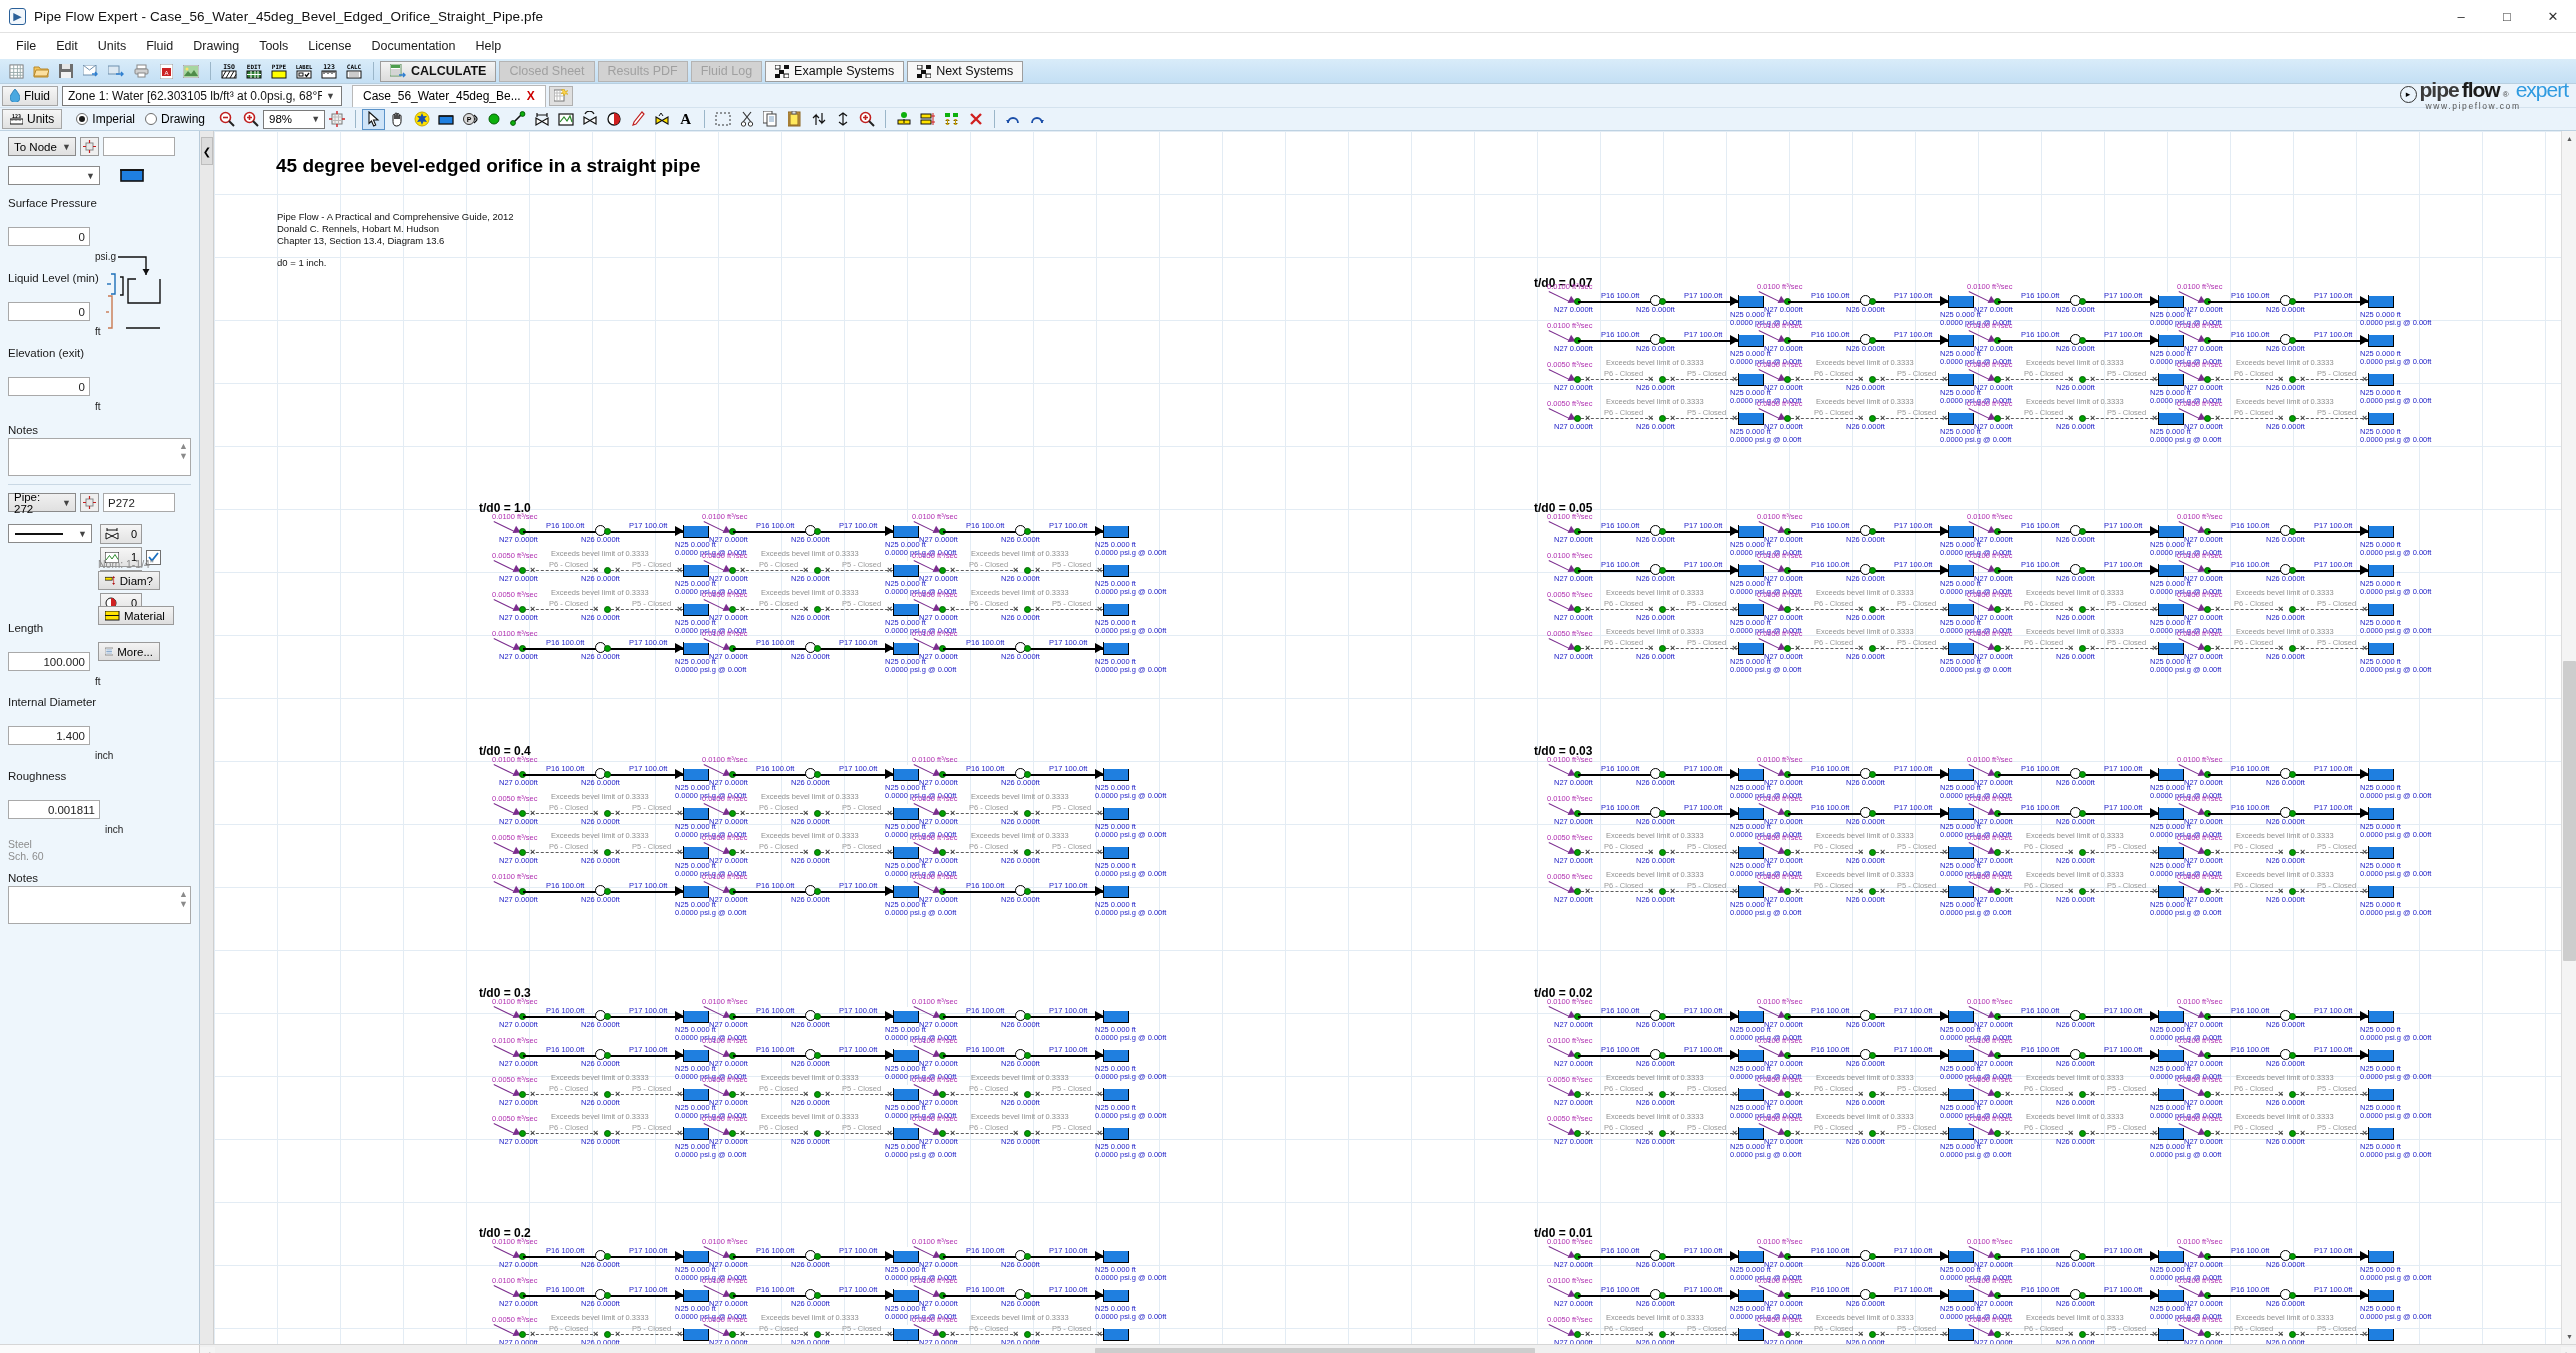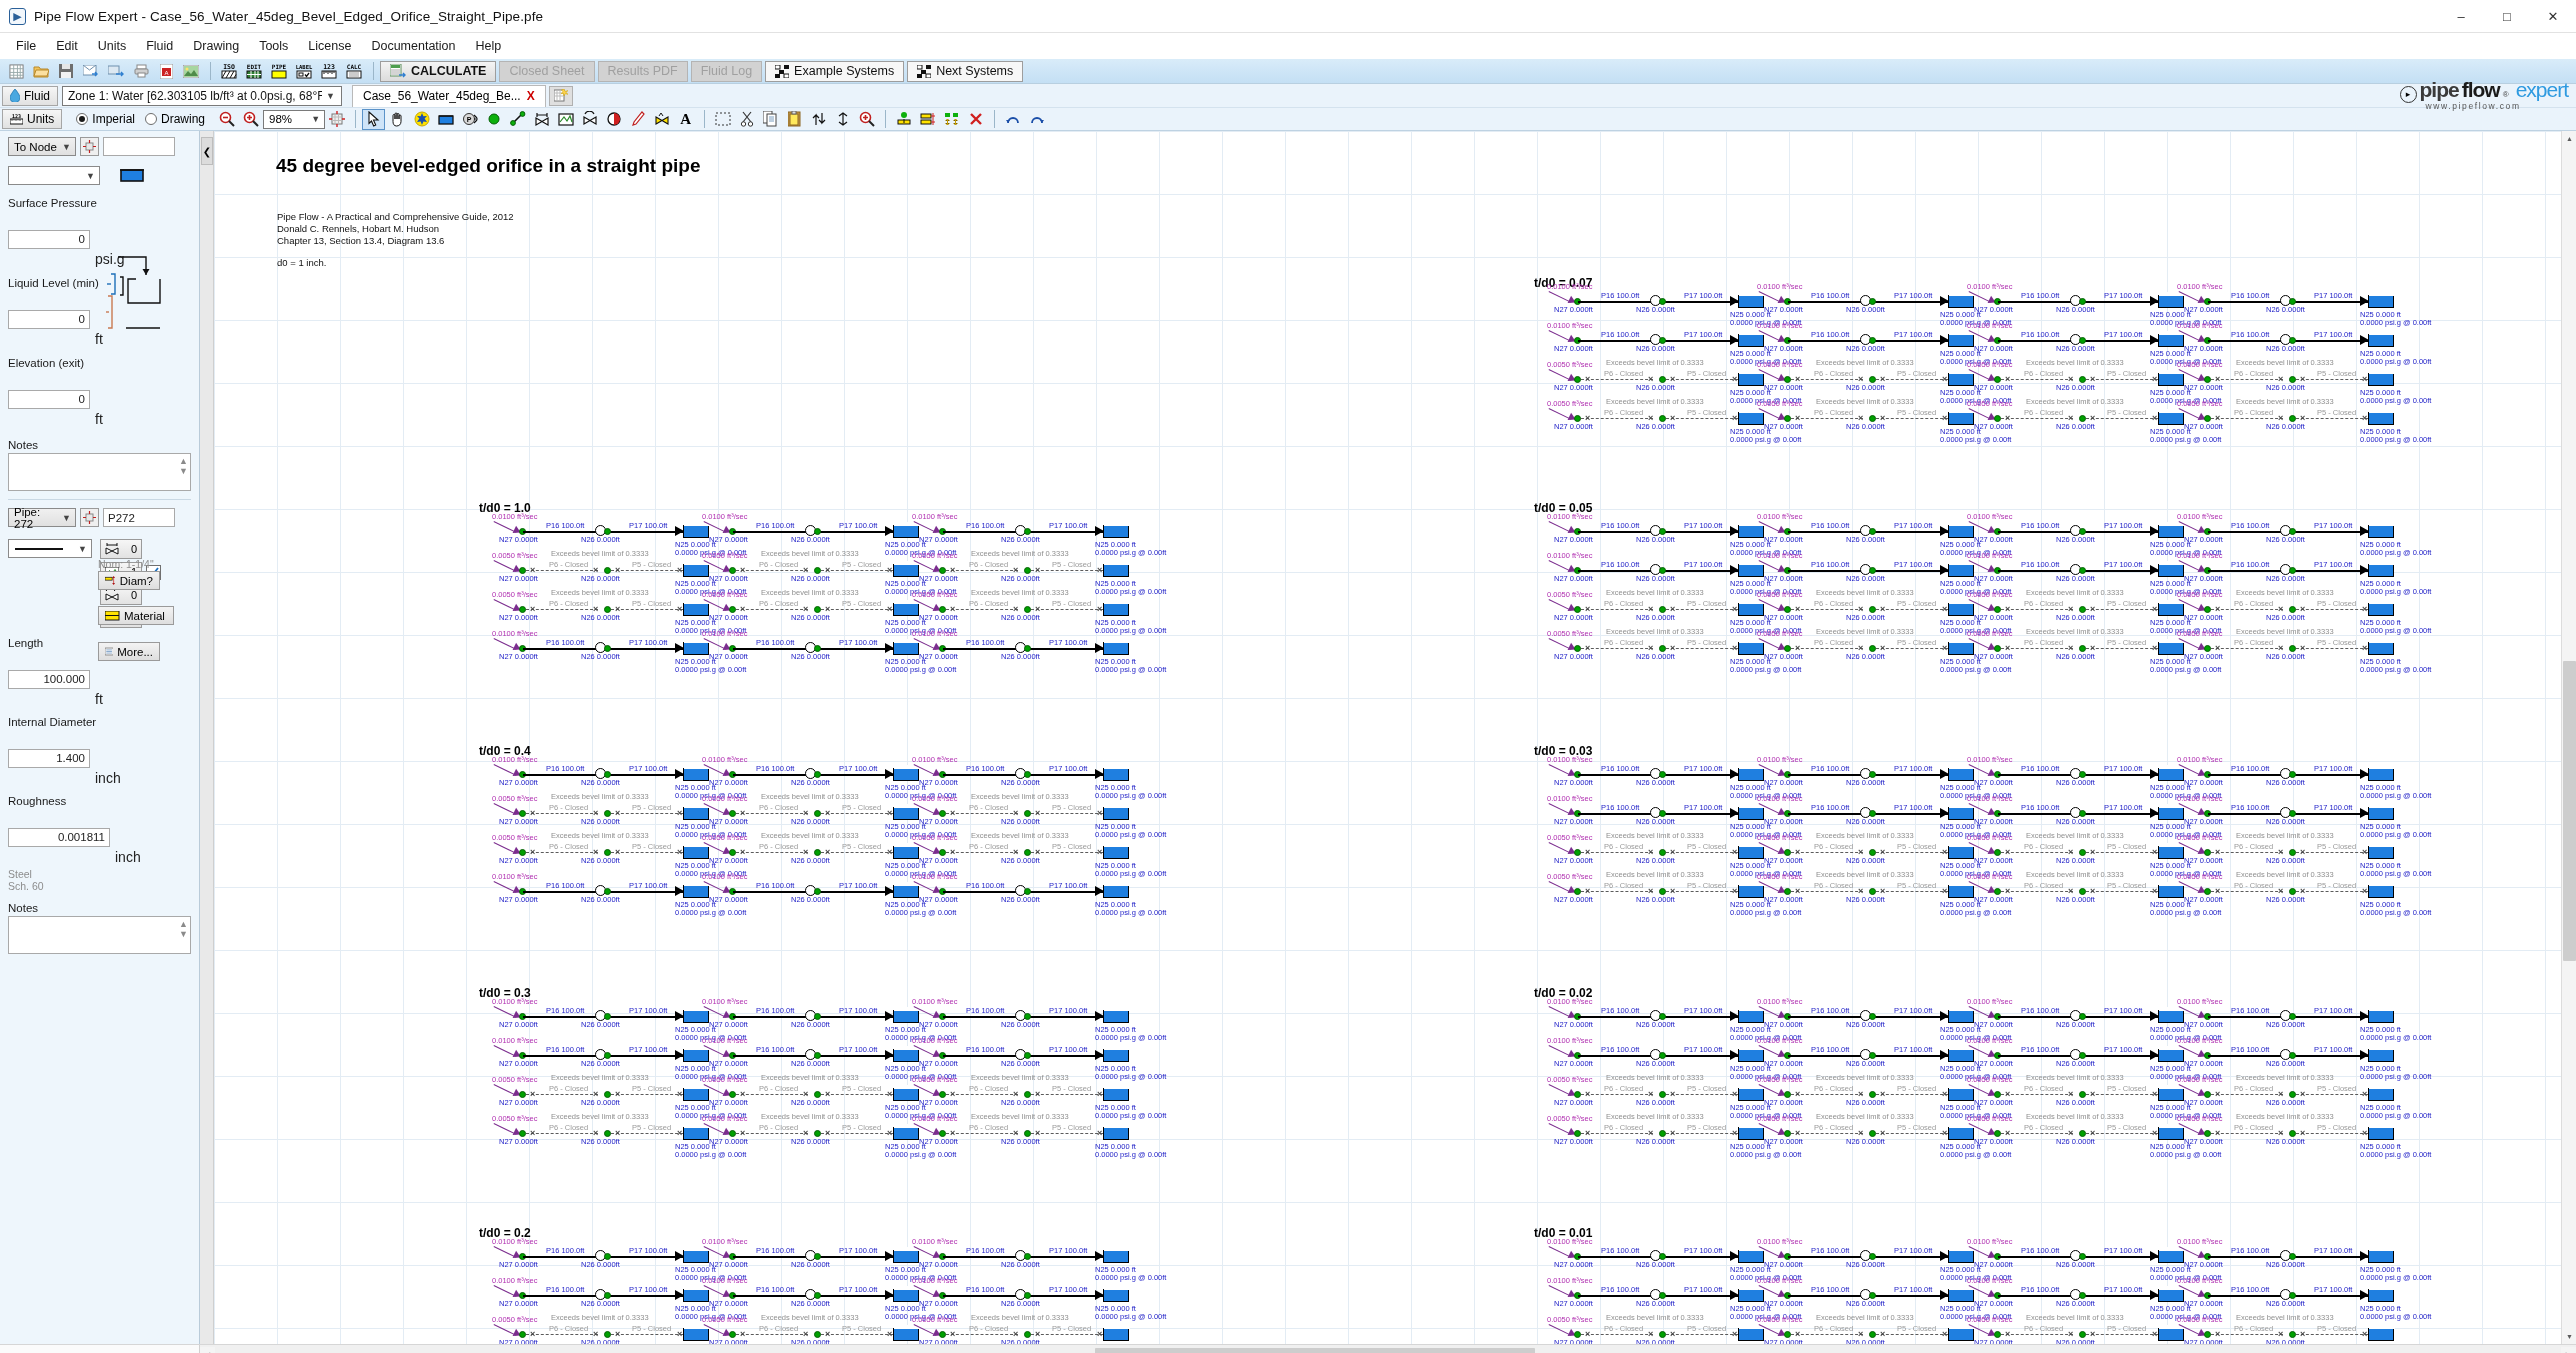--- a/index.html
+++ b/index.html
@@ -77,21 +77,21 @@
   .dtool { width:23px;height:21px;display:flex;align-items:center;justify-content:center;margin-right:1px; }
   .dtool.sel { background:#cfe4f8; border:1px solid #5b93c9; }
 
   
   .body { display:flex; height:1213px; }
   .sidebar { width:200px; background:#eef6fc; border-right:1px solid #b9cbd9; position:relative;
              padding:6px 8px 0 8px; }
   .field-lbl { font-size:11.5px; color:#1a1a1a; margin-bottom:2px; }
   .inp { height:19px; border:1px solid #a9a9a9; background:#fff; font-size:11.5px;
          display:flex; align-items:center; justify-content:flex-end; padding-right:4px; color:#222; }
-  .unit { font-size:14px; color:#222; margin-left:5px;margin-top:40px; }
+  .unit { font-size:10px; color:#222; margin-left:5px;margin-top:40px; }
   .row { display:flex; align-items:center; }
   .small-combo { height:19px;border:1px solid #8a8a8a;background:#fff;font-size:11.5px;
                  display:flex;align-items:center;justify-content:space-between;padding-left:5px; }
   .gbtn { height:19px;border:1px solid #9a9a9a;background:linear-gradient(180deg,#f3f3f3,#dedede);
           display:flex;align-items:center;gap:4px;padding:0 6px;font-size:11.5px; }
   .cntbox { width:42px;height:20px;border:1px solid #9a9a9a;background:linear-gradient(180deg,#f6f6f6,#e2e2e2);
             display:flex;align-items:center;justify-content:space-between;padding:0 4px;font-size:11px; }
   .notes { border:1px solid #a9a9a9;background:#fff;height:38px; position:relative; }
   .notes .spin { position:absolute; right:2px; top:2px; color:#8a8a8a; font-size:9px; line-height:10px; text-align:center;}
   .hr { height:1px;background:#c9d8e4; margin:8px 0 8px 0; }
@@ -714,21 +714,21 @@
       <div class="field-lbl">Internal Diameter</div>
       <div class="row">
         <div class="inp" style="width:82px;">1.400</div>
         <span class="unit">inch</span>
       </div>
     </div>
 
     <div style="margin-top:9px;">
       <div class="field-lbl">Roughness</div>
       <div class="row">
-        <div class="inp" style="width:102px;">0.001811</div>
+        <div class="inp" style="width:92px;">0.001811</div>
         <span class="unit">inch</span>
       </div>
       <div class="graylbl" style="margin-top:3px;">Steel</div>
       <div class="graylbl">Sch. 60</div>
     </div>
 
     <div style="position:absolute;left:98px;top:427px;">
       <div class="graylbl">Nom: 1-1/4"</div>
     </div>
     <div style="position:absolute;left:98px;top:440px;">

